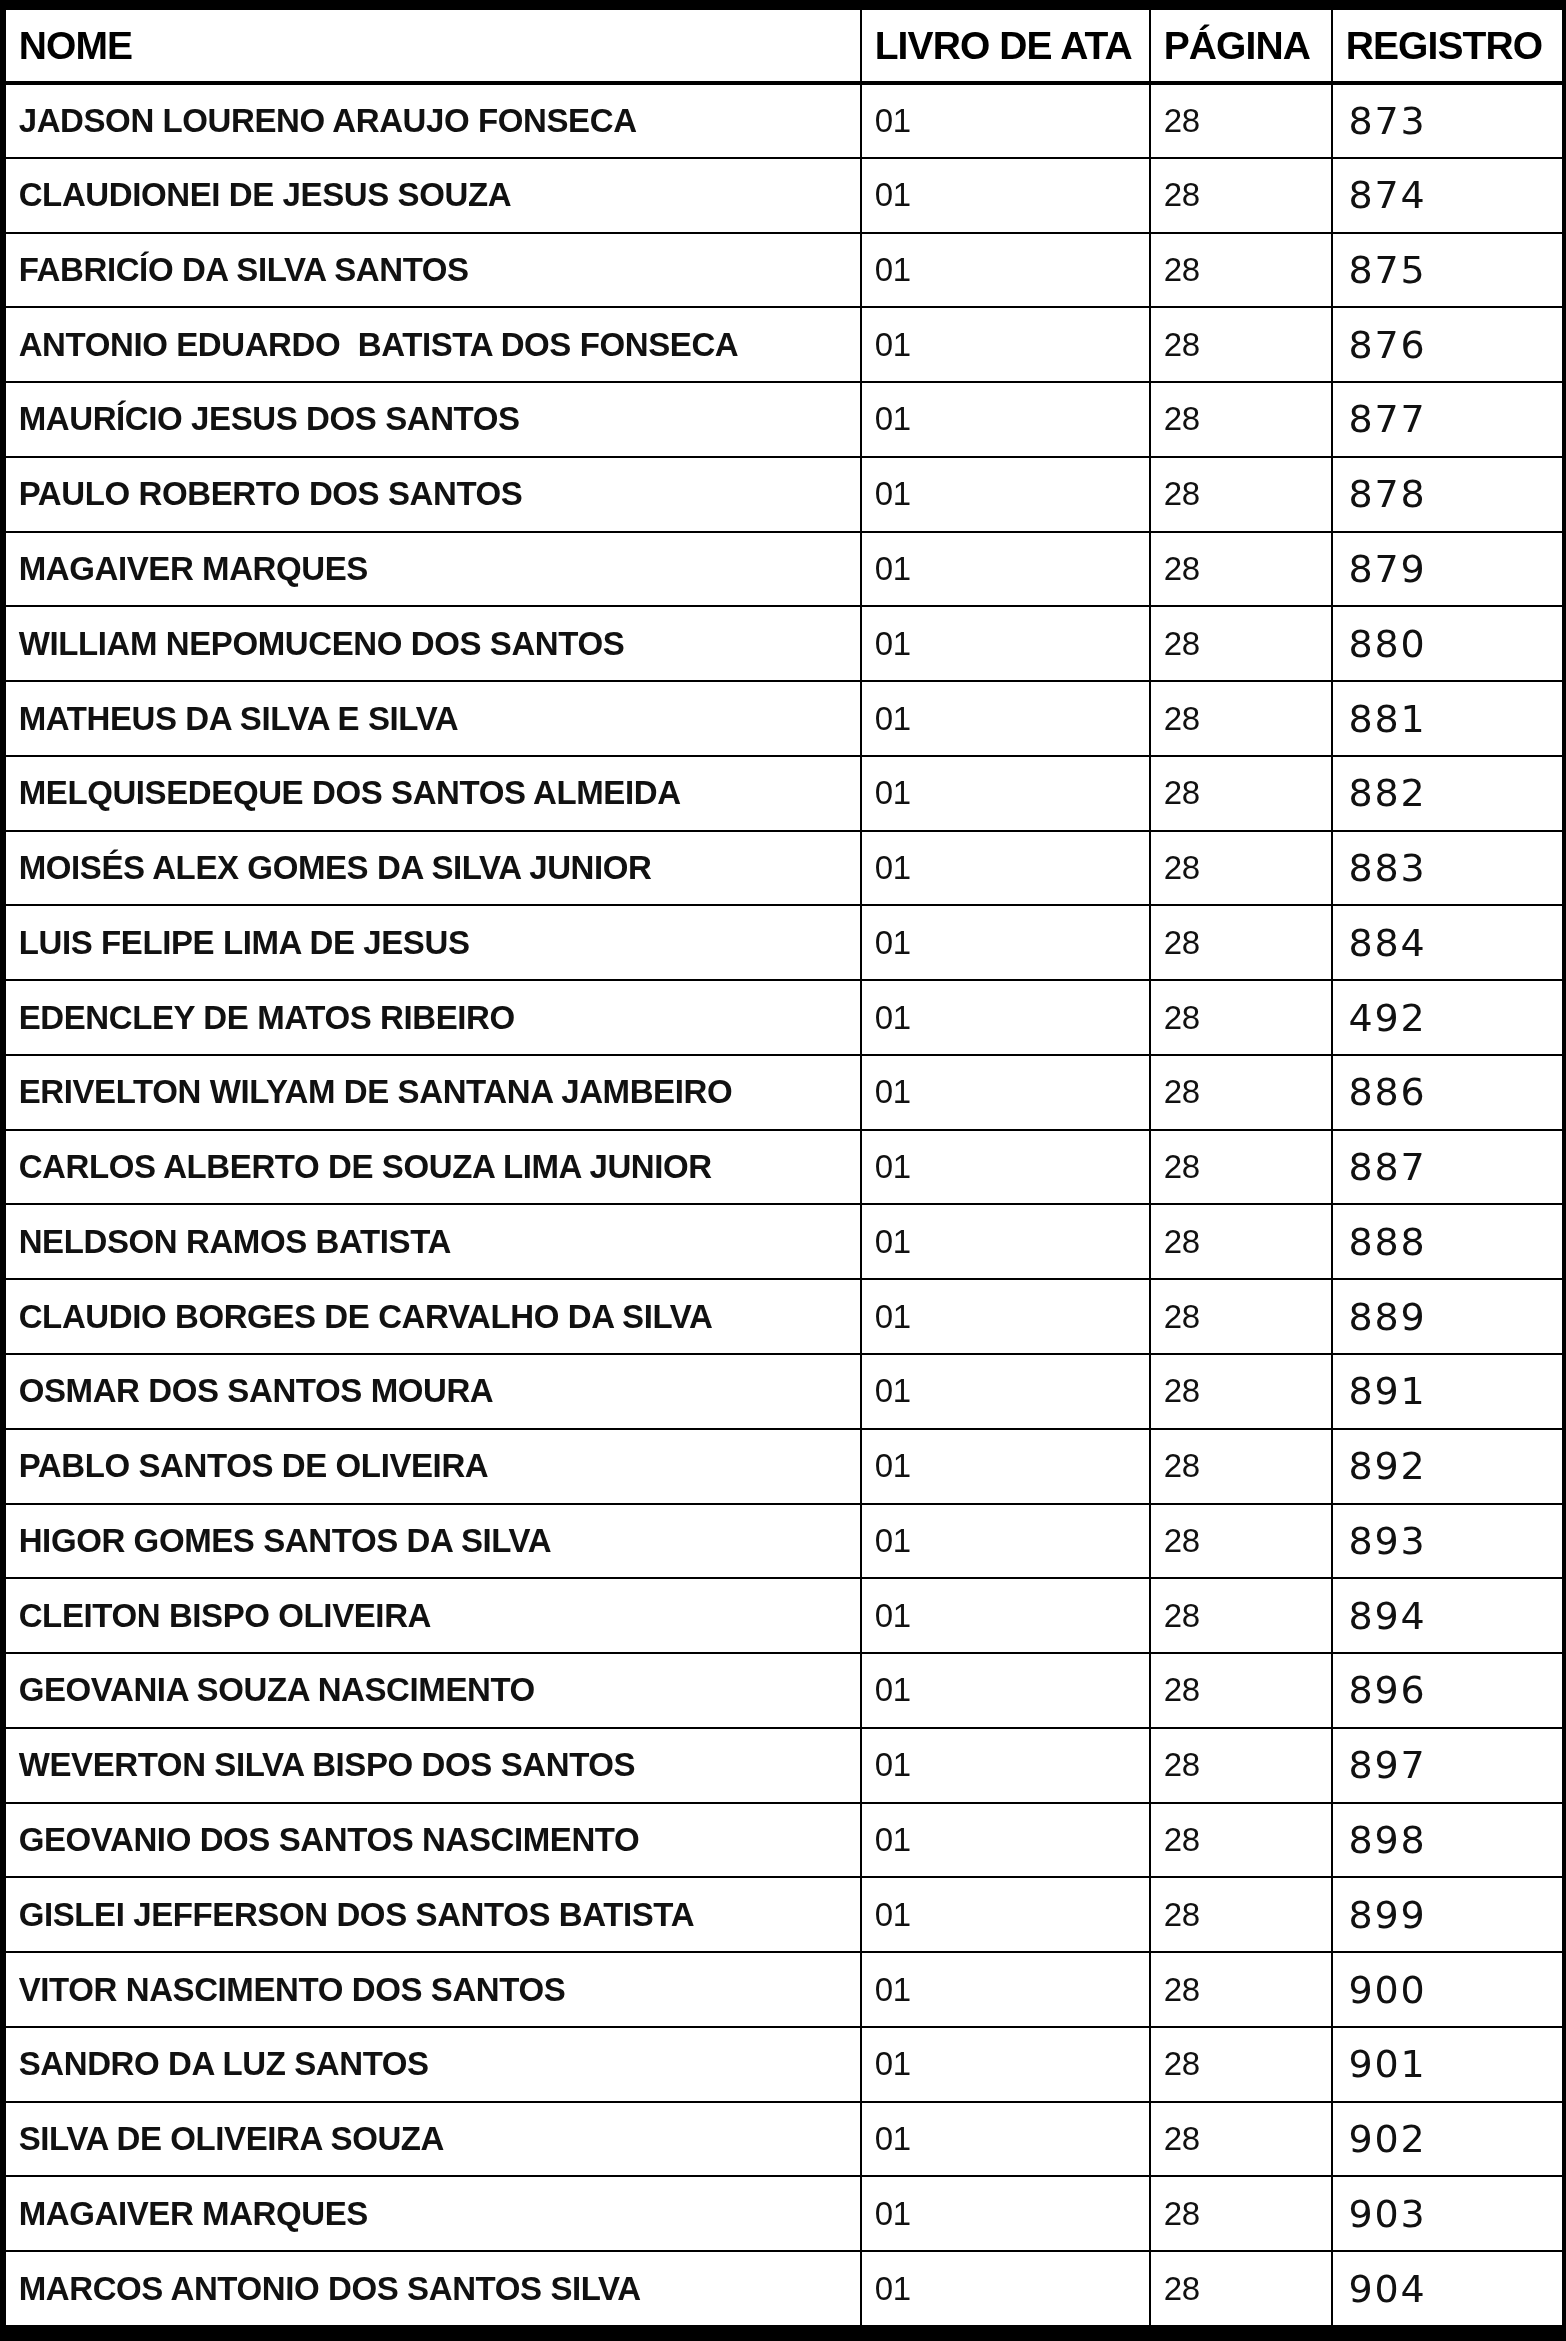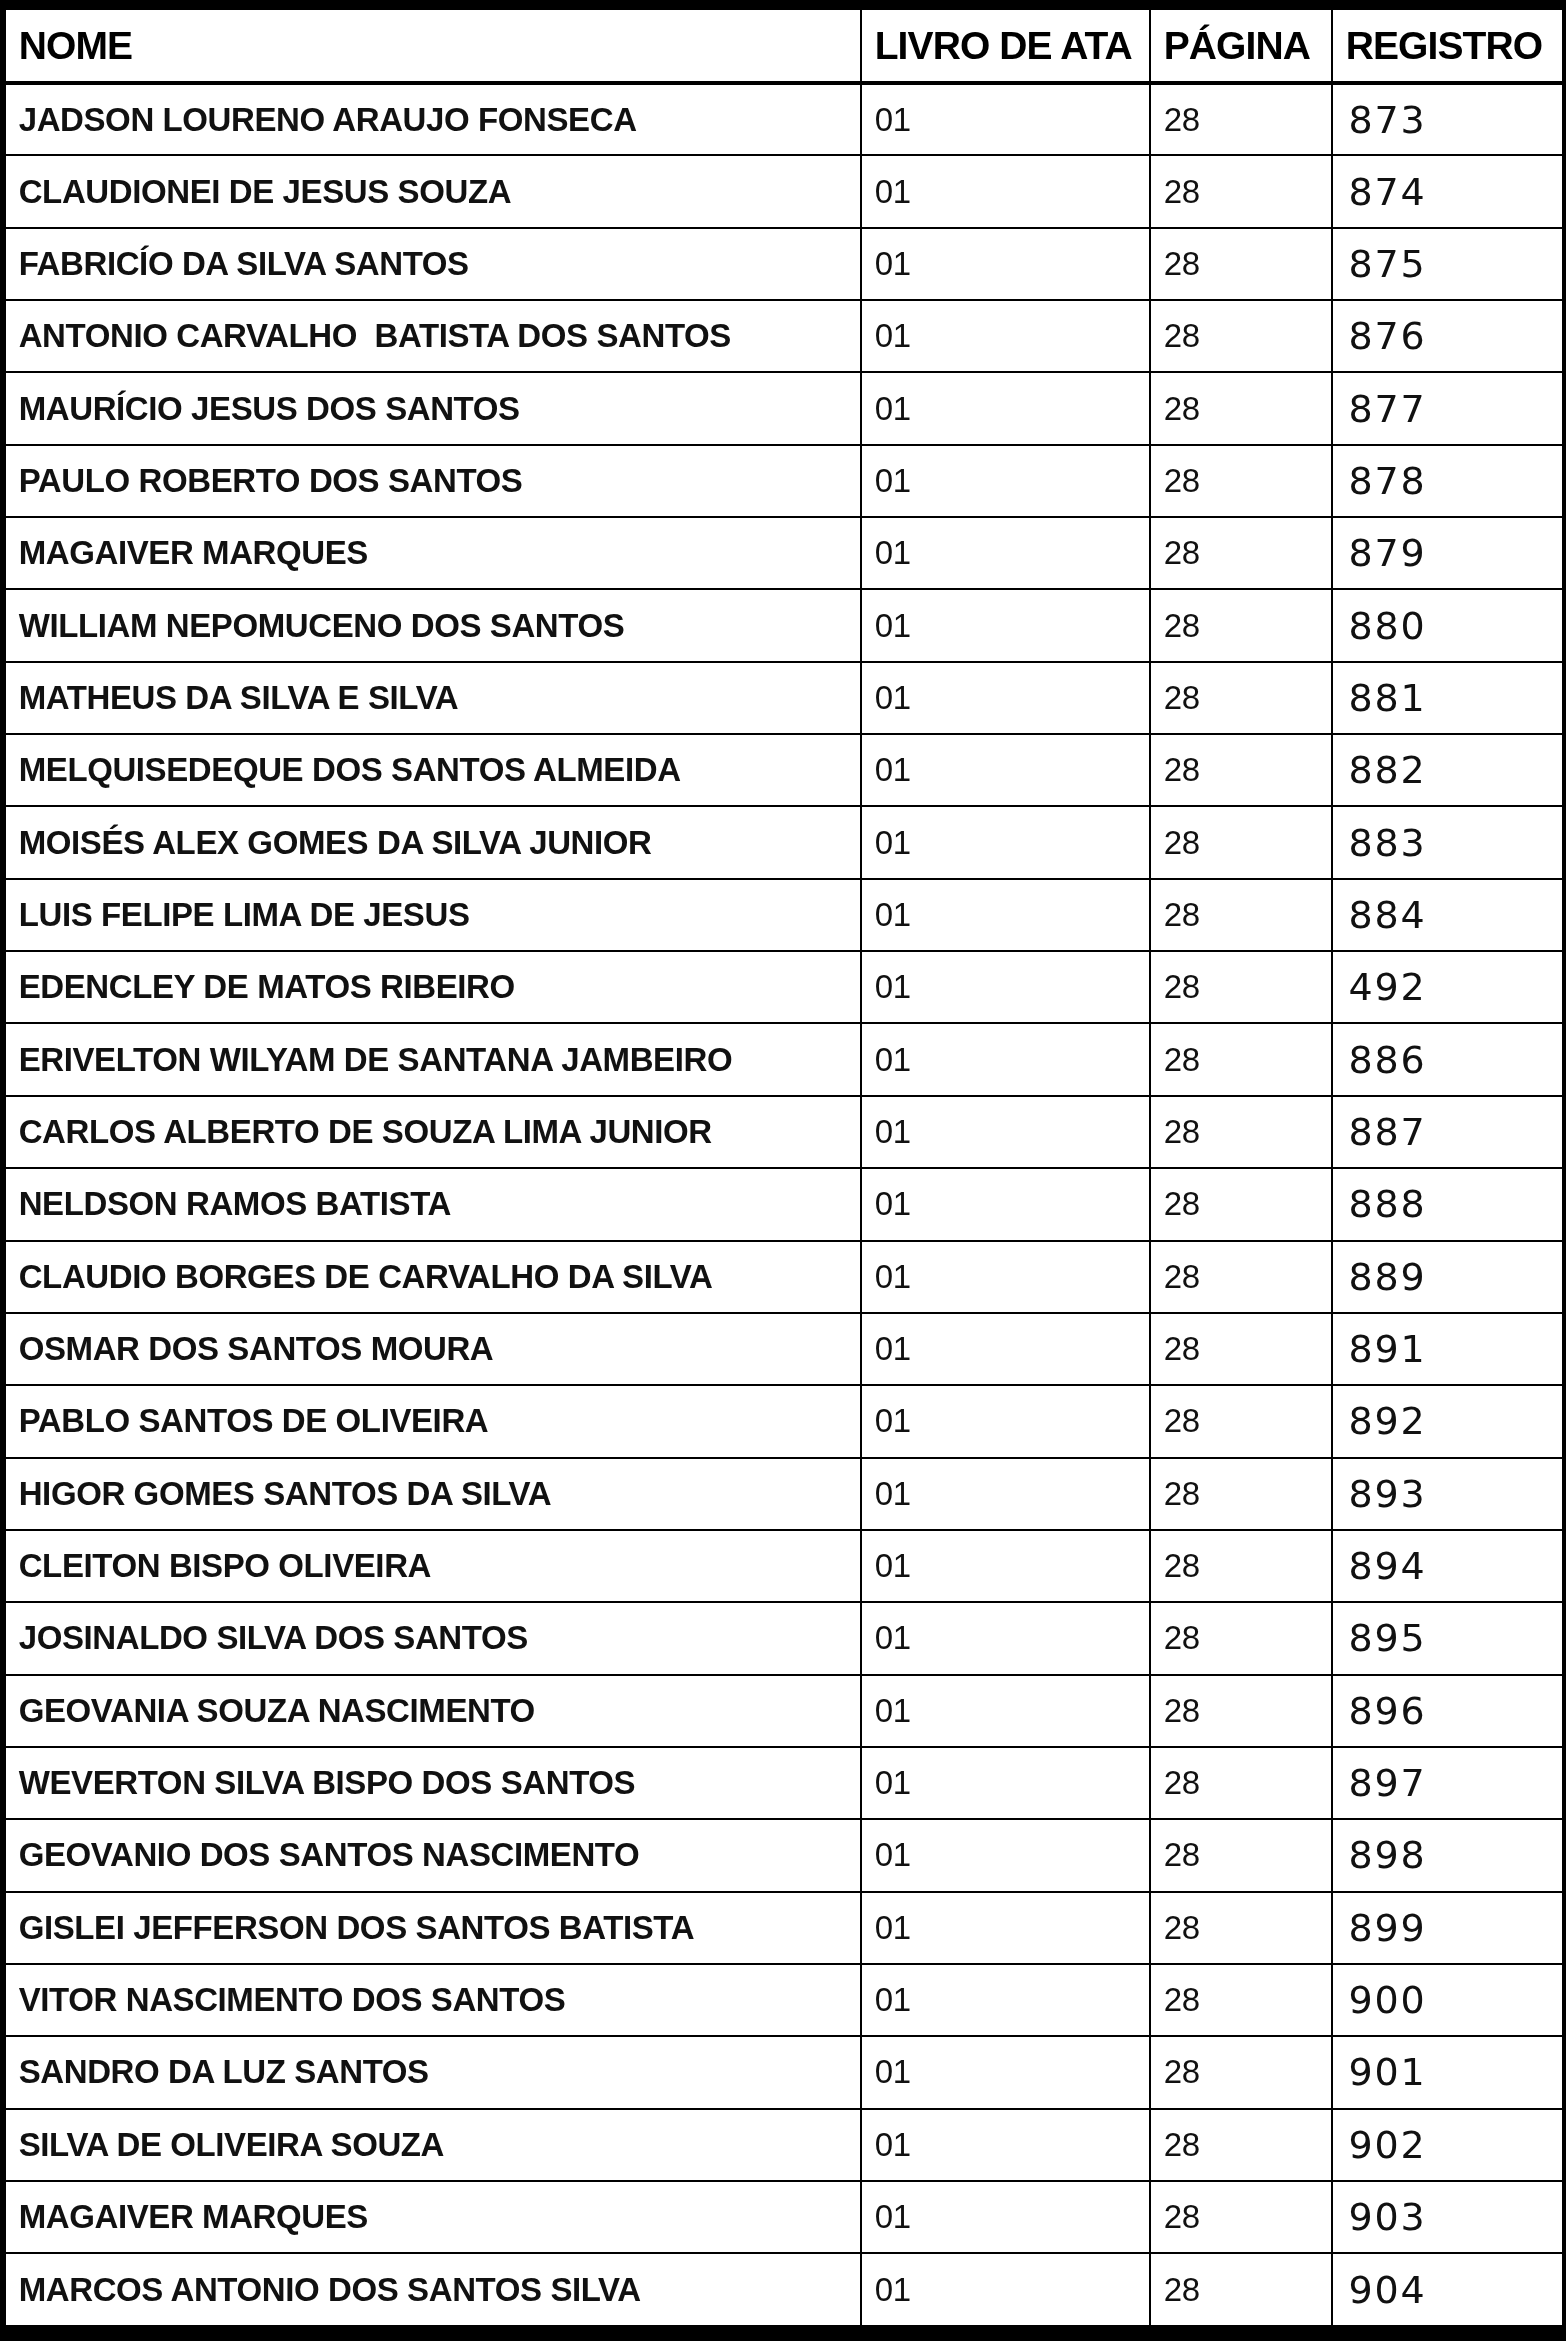--- a/index.html
+++ b/index.html
@@ -92,21 +92,21 @@
   </tr>
 
   <tr>
     <td class="cell-nome">FABRICÍO DA SILVA SANTOS</td>
     <td class="cell-livro">01</td>
     <td class="cell-pagina">28</td>
     <td class="cell-registro">875</td>
   </tr>
 
   <tr>
-    <td class="cell-nome">ANTONIO CARVALHO  BATISTA DOS SANTOS</td>
+    <td class="cell-nome">ANTONIO EDUARDO  BATISTA DOS FONSECA</td>
     <td class="cell-livro">01</td>
     <td class="cell-pagina">28</td>
     <td class="cell-registro">876</td>
   </tr>
 
   <tr>
     <td class="cell-nome">MAURÍCIO JESUS DOS SANTOS</td>
     <td class="cell-livro">01</td>
     <td class="cell-pagina">28</td>
     <td class="cell-registro">877</td>
@@ -218,26 +218,20 @@
     <td class="cell-registro">893</td>
   </tr>
 
   <tr>
     <td class="cell-nome">CLEITON BISPO OLIVEIRA</td>
     <td class="cell-livro">01</td>
     <td class="cell-pagina">28</td>
     <td class="cell-registro">894</td>
   </tr>
 
-  <tr>
-    <td class="cell-nome">JOSINALDO SILVA DOS SANTOS</td>
-    <td class="cell-livro">01</td>
-    <td class="cell-pagina">28</td>
-    <td class="cell-registro">895</td>
-  </tr>
 
   <tr>
     <td class="cell-nome">GEOVANIA SOUZA NASCIMENTO</td>
     <td class="cell-livro">01</td>
     <td class="cell-pagina">28</td>
     <td class="cell-registro">896</td>
   </tr>
 
   <tr>
     <td class="cell-nome">WEVERTON SILVA BISPO DOS SANTOS</td>

